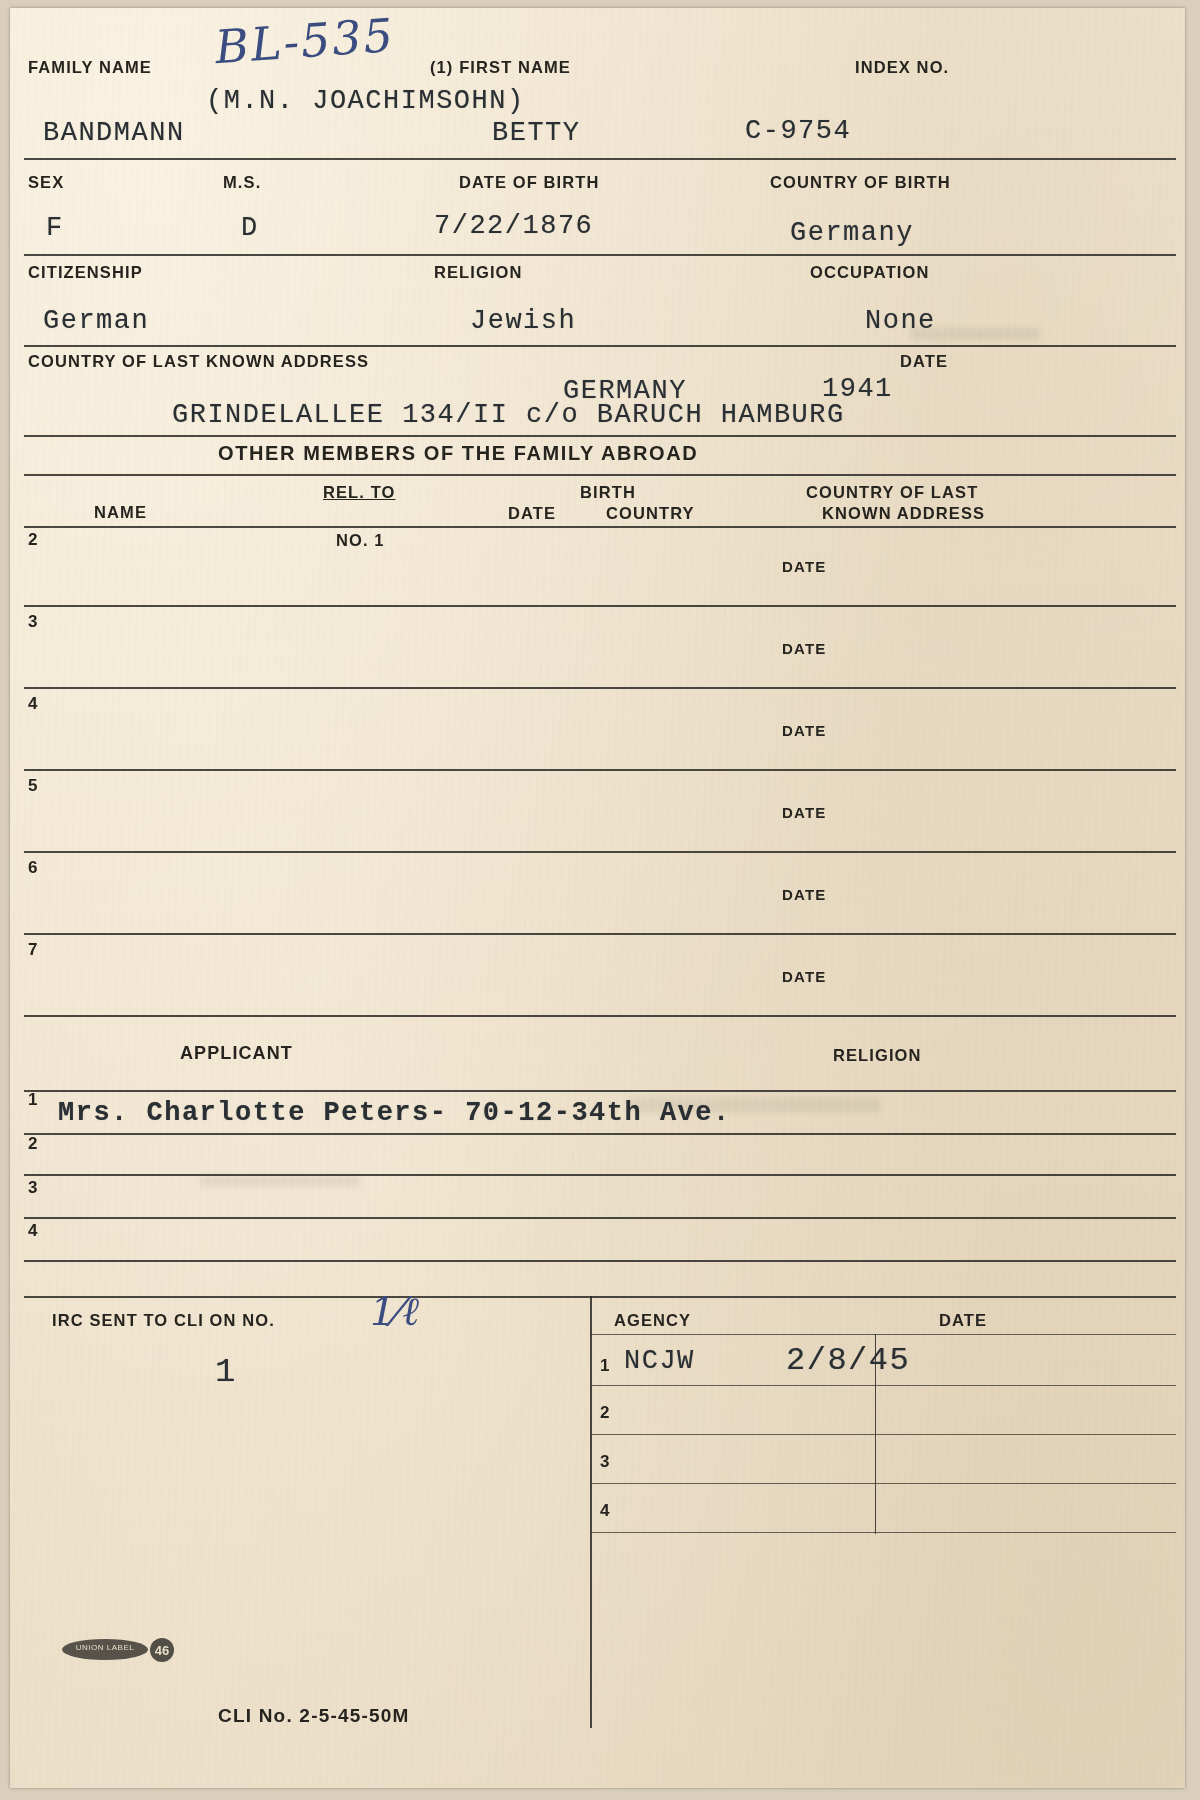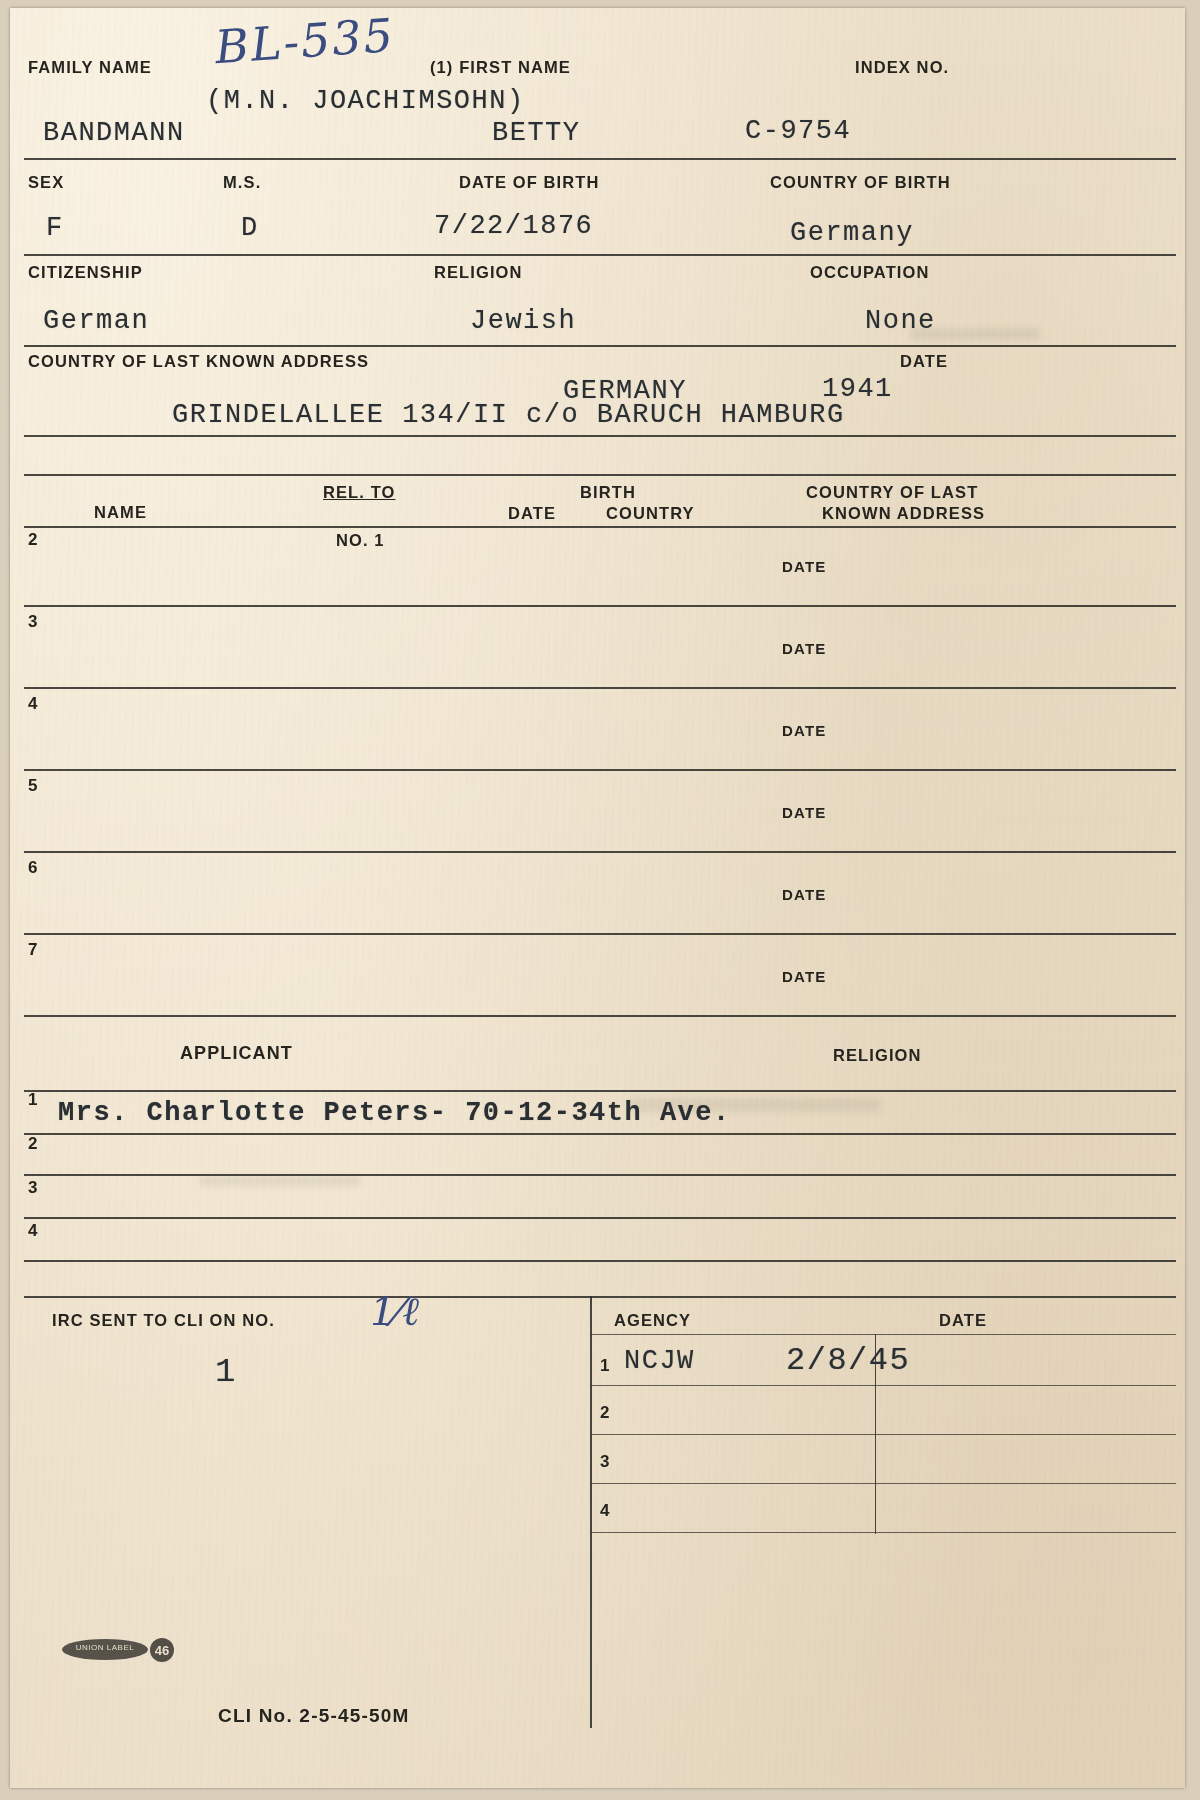--- a/index.html
+++ b/index.html
@@ -220,20 +220,21 @@
 
     <div class="lbl" style="left:18px;top:344px;">COUNTRY OF LAST KNOWN ADDRESS</div>
     <div class="lbl" style="left:890px;top:344px;">DATE</div>
 
     <div class="tw" style="left:553px;top:368px;">GERMANY</div>
     <div class="tw" style="left:812px;top:366px;">1941</div>
     <div class="tw" style="left:162px;top:392px;">GRINDELALLEE 134/II c/o BARUCH HAMBURG</div>
 
     <div class="hline" style="left:14px;top:427px;width:1152px;"></div>
 
+    <div class="lbl" style="left:208px;top:434px;font-size:20px;letter-spacing:1.6px;">OTHER MEMBERS OF THE FAMILY ABROAD</div>
 
     <div class="hline" style="left:14px;top:466px;width:1152px;"></div>
 
     <div class="lbl" style="left:84px;top:495px;">NAME</div>
     <div class="lbl" style="left:313px;top:475px;text-decoration:underline;">REL. TO</div>
     <div class="lbl" style="left:326px;top:496px;margin-top:27px;">NO. 1</div>
     <div class="lbl" style="left:570px;top:475px;">BIRTH</div>
     <div class="lbl" style="left:498px;top:496px;">DATE</div>
     <div class="lbl" style="left:596px;top:496px;">COUNTRY</div>
     <div class="lbl" style="left:796px;top:475px;">COUNTRY OF LAST</div>

